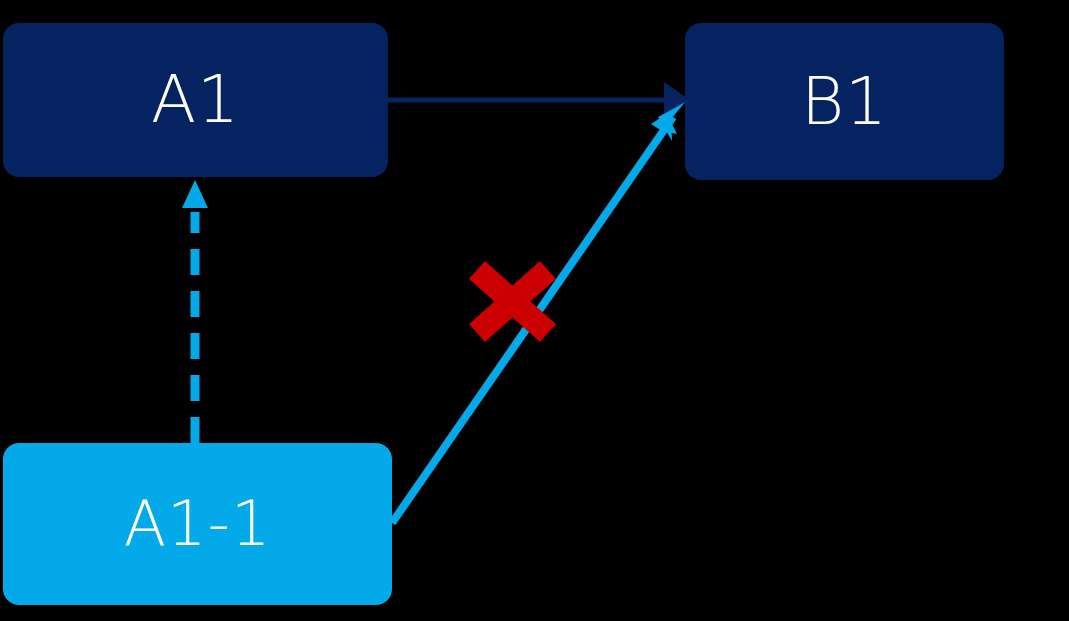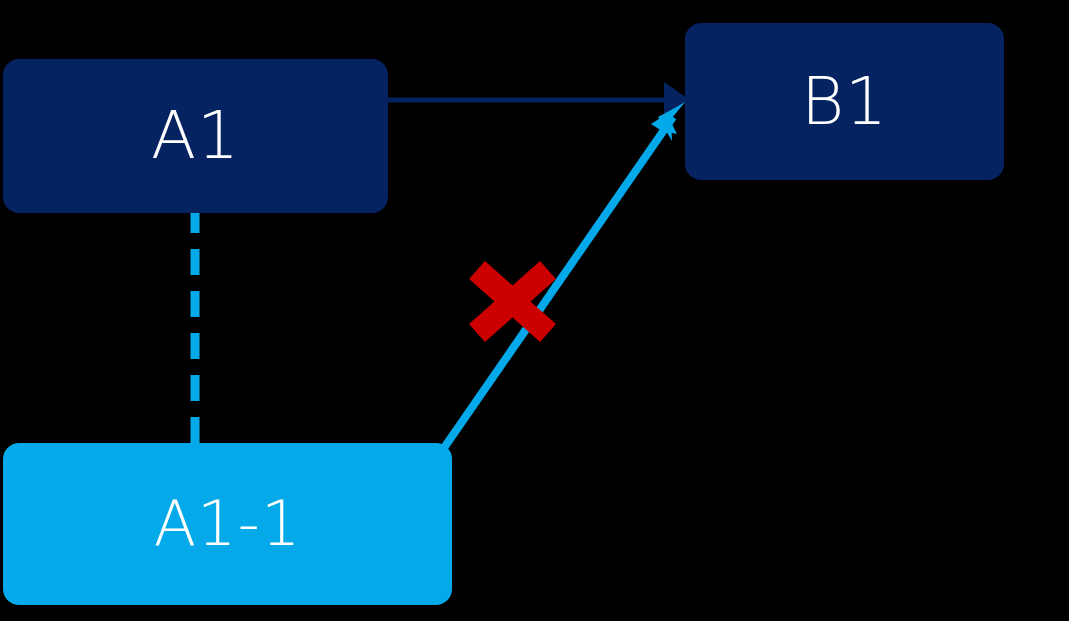--- a/index.html
+++ b/index.html
@@ -39,33 +39,32 @@
   .node-label {
     line-height: 1;
     white-space: nowrap;
   }
   #node-a1 {
     left: 3px;
     top: 23px;
     width: 385px;
     height: 154px;
     background: #052361;
-    margin-top: 36px;
   }
   #node-b1 {
     left: 685px;
     top: 23px;
     width: 319px;
     height: 157px;
     background: #052361;
   }
   #node-a11 {
     left: 3px;
     top: 443px;
-    width: 449px;
+    width: 389px;
     height: 162px;
     background: #03A9E8;
   }
   #node-a1 .node-label,
   #node-b1 .node-label {
     font-size: 66px;
   }
   #node-a11 .node-label {
     font-size: 62px;
   }

